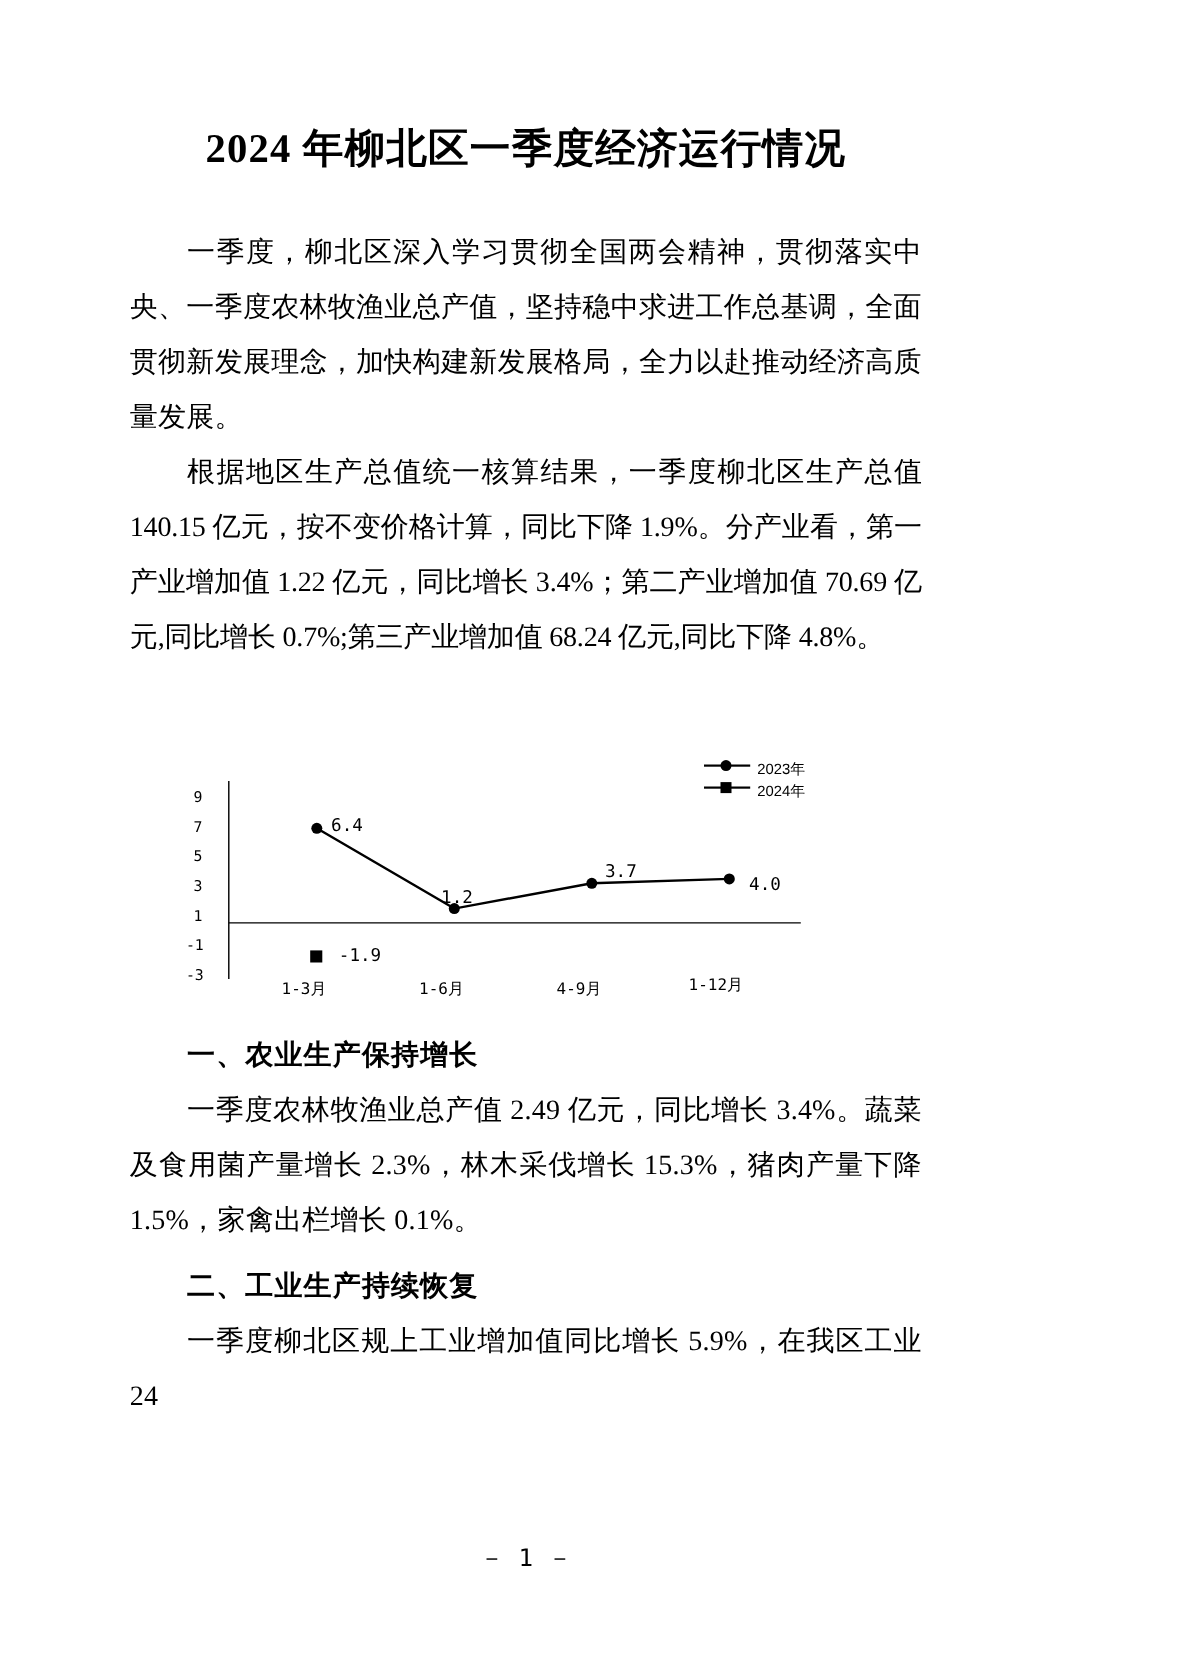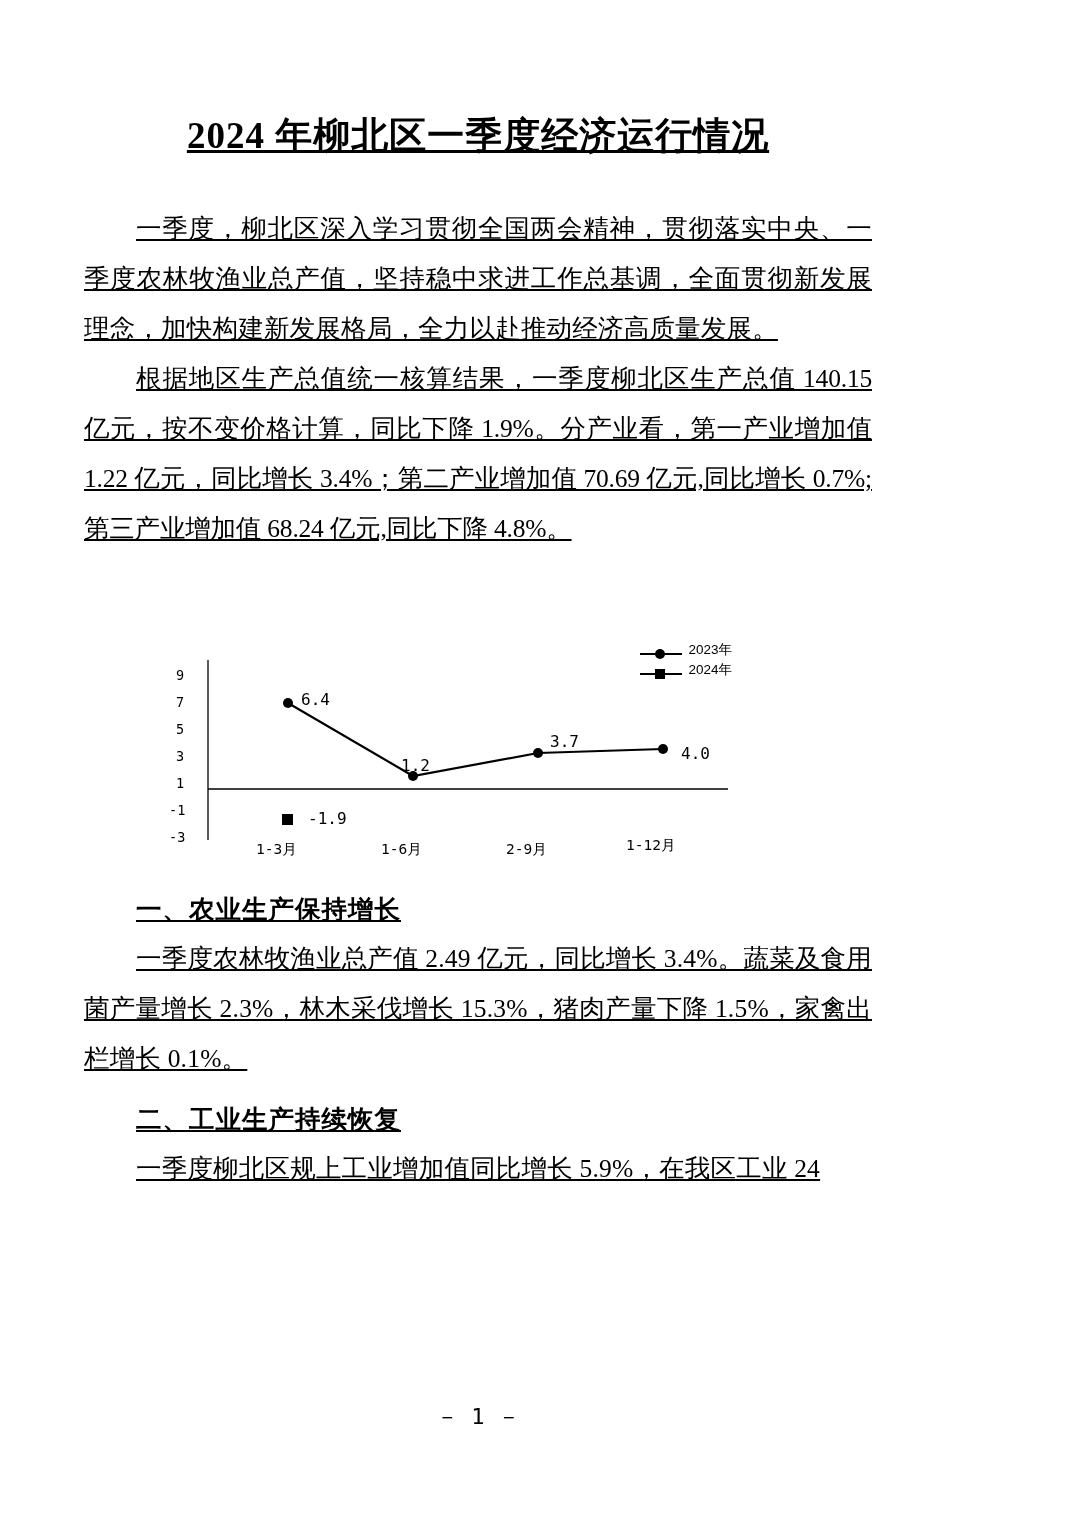--- a/index.html
+++ b/index.html
@@ -13,22 +13,21 @@
     font-family: "Liberation Serif", "DejaVu Serif", serif;
     color: #000000;
     position: relative;
     overflow: hidden;
   }
   .page {
     position: relative;
     width: 956px;
     height: 1520px;
     box-sizing: border-box;
-    padding: 0 84px;
-    text-decoration: underline;
+    padding: 0 118px;
   }
   .doc-title {
     font-family: "Liberation Serif", "DejaVu Serif", serif;
     font-weight: bold;
     font-size: 37px;
     text-align: center;
     letter-spacing: 1px;
     margin: 0;
     padding-top: 112px;
     line-height: 1.3;
@@ -76,21 +75,21 @@
   .legend {
     position: absolute;
     right: 56px;
     top: 16px;
     font-size: 13.5px;
     font-family: "Liberation Sans", "DejaVu Sans", sans-serif;
     line-height: 20px;
   }
   .legend-row {
     display: flex;
-    align-items: flex-end;
+    align-items: flex-start;
     gap: 6px;
     white-space: nowrap;
   }
   .legend-key {
     position: relative;
     width: 42px;
     height: 12px;
   }
   .legend-key .lline {
     position: absolute;
@@ -195,21 +194,21 @@
       </svg>
 
       <span class="pt-label" style="left:133px; top:66px;text-align:right;">6.4</span>
       <span class="pt-label" style="left:233px; top:132px;">1.2</span>
       <span class="pt-label" style="left:382px; top:108px;">3.7</span>
       <span class="pt-label" style="left:513px; top:120px;">4.0</span>
       <span class="pt-label" style="left:140px; top:185px;">-1.9</span>
 
       <span class="x-label" style="left:88px;  top:216px;">1-3月</span>
       <span class="x-label" style="left:213px; top:216px;">1-6月</span>
-      <span class="x-label" style="left:338px; top:216px;">2-9月</span>
+      <span class="x-label" style="left:338px; top:216px;">4-9月</span>
       <span class="x-label" style="left:458px; top:212px;">1-12月</span>
     </div>
   </div>
 
   <h2 class="heading" style="margin-top:30px;">一、农业生产保持增长</h2>
   <p class="para">一季度农林牧渔业总产值 2.49 亿元，同比增长 3.4%。蔬菜及食用菌产量增长 2.3%，林木采伐增长 15.3%，猪肉产量下降 1.5%，家禽出栏增长 0.1%。</p>
 
   <h2 class="heading" style="margin-top:10px;">二、工业生产持续恢复</h2>
   <p class="para">一季度柳北区规上工业增加值同比增长 5.9%，在我区工业 24</p>
 

